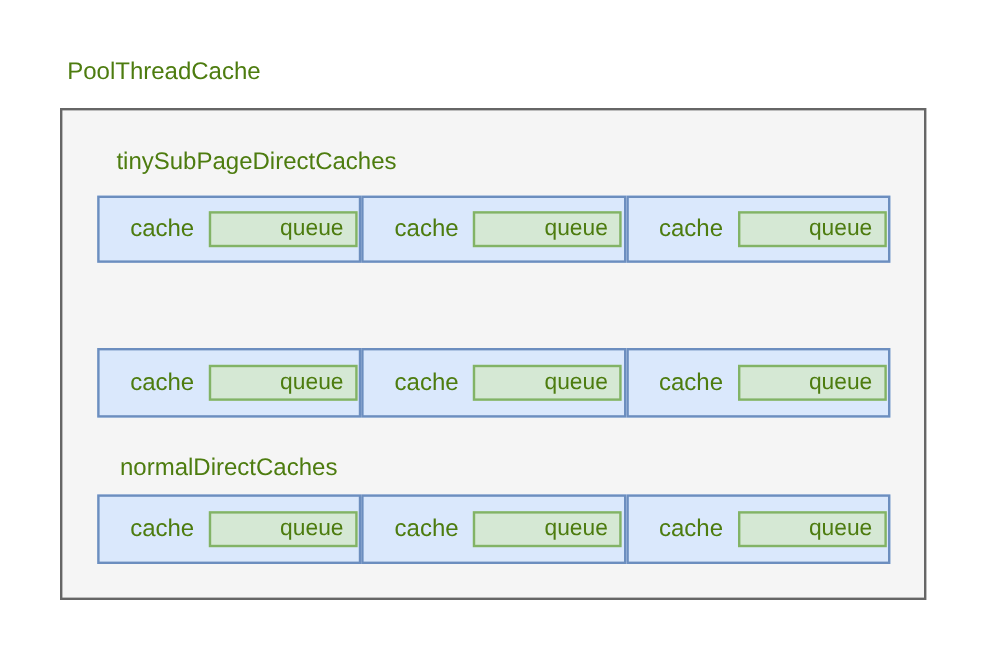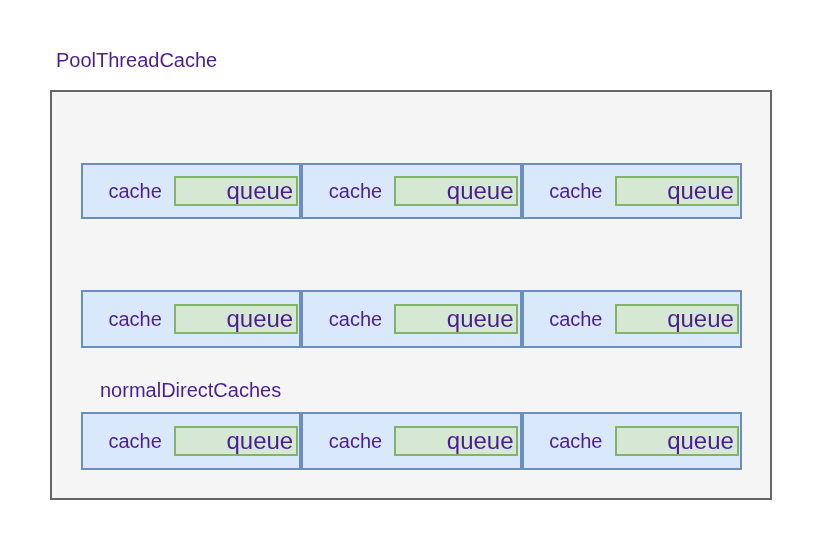--- a/index.html
+++ b/index.html
@@ -7,21 +7,21 @@
     padding: 0;
     background: #ffffff;
     font-family: "Liberation Sans", sans-serif;
   }
   .page {
     position: relative;
     width: 822px;
     height: 552px;
     background: #ffffff;
     overflow: hidden;
-    color: #4c1d95;
+    color: #4d7c0f;
   }
   .diagram-title {
     position: absolute;
     left: 56px;
     top: 48px;
     font-size: 20px;
     line-height: 24px;
     white-space: nowrap;
   }
   .container {
@@ -75,35 +75,36 @@
     height: 30px;
     box-sizing: border-box;
     background: var(--queue-fill, #d5e8d4);
     border: 2px solid var(--queue-border, #82b366);
     display: flex;
     align-items: center;
     justify-content: center;
     flex: 0 0 auto;
   }
   .queue-label {
-    font-size: 24px;
+    font-size: 19px;
     line-height: 20px;
     white-space: nowrap;
     margin-left: 48px;
   }
 </style>
 </head>
 <body>
 
 <div class="page">
 
   <div class="diagram-title">PoolThreadCache</div>
 
   <div class="container">
 
+    <div class="group-label label-0">tinySubPageDirectCaches</div>
     <div class="row row-0">
       <div class="cell">
         <span class="cache-label">cache</span>
         <span class="queue-box">
           <span class="queue-label">queue</span>
         </span>
       </div>
       <div class="cell">
         <span class="cache-label">cache</span>
         <span class="queue-box">

